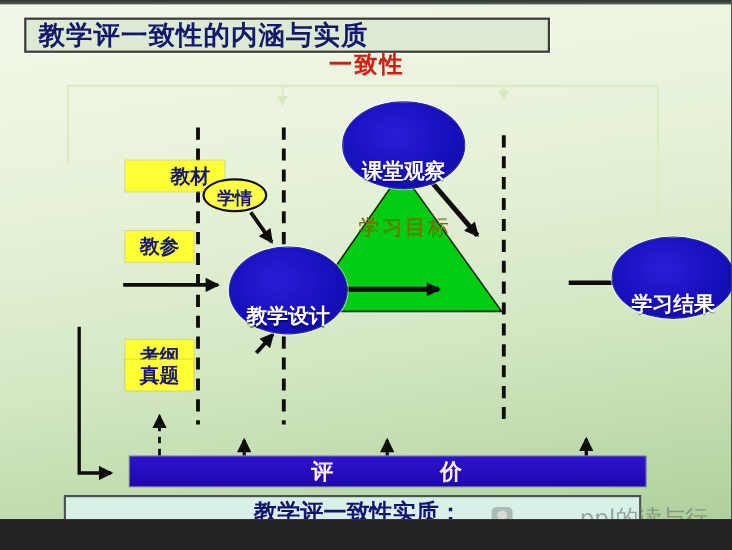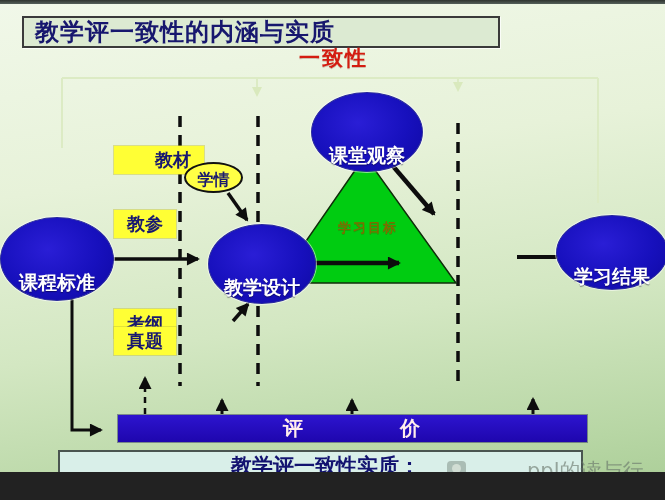--- a/index.html
+++ b/index.html
@@ -28,21 +28,21 @@
   .ybox{
     background:#ffff35;display:flex;align-items:center;justify-content:center;
     color:#181870;font-weight:bold;font-size:18px;white-space:nowrap;
     box-shadow:0 0 0 1px rgba(200,200,60,.5);
   }
   .yellipse{
     background:#ffff45;border:2px solid #111;border-radius:50%;
     display:flex;align-items:center;justify-content:center;
     color:#1b1b6e;font-weight:bold;font-size:16px;white-space:nowrap;box-sizing:border-box;
   }
-  .goal-label{color:#7d6d00;font-weight:bold;font-size:13px;letter-spacing:2px;white-space:nowrap;text-shadow:0 1px 0 rgba(60,90,0,.3);margin-top:25px;}
+  .goal-label{color:#7d6d00;font-weight:normal;font-size:19px;letter-spacing:2px;white-space:nowrap;text-shadow:0 1px 0 rgba(60,90,0,.3);}
   .eval-bar{left:118px;top:415px;width:469px;height:27px;background:linear-gradient(#2d14cf,#1e06ad);box-shadow:0 0 0 1px rgba(10,10,80,.4);}
   .eval-char{position:absolute;top:0;height:27px;line-height:27px;color:#ffecec;font-weight:bold;font-size:20px;}
   .conclusion-box{
     left:58px;top:450px;width:525px;height:39px;background:#d9efe9;
     border:2px solid #4a5550;box-sizing:border-box;display:flex;align-items:center;
     white-space:nowrap;font-weight:bold;font-size:21px;flex-direction:column;
   }
   .conclusion-box .prefix{color:#131370;padding-left:10px;}
   .conclusion-box .highlight{color:#d8210f;}
   .watermark{left:527px;top:457px;color:rgba(105,118,106,.62);font-size:21px;white-space:nowrap;}
@@ -117,23 +117,20 @@
     <span>考纲</span>
   </div>
   <div class="abs ybox" style="left:114px;top:327px;width:62px;height:28px;">
     <span>真题</span>
   </div>
 
   <div class="abs yellipse" style="left:184px;top:162px;width:59px;height:31px;align-items:flex-end;">
     <span>学情</span>
   </div>
 
-  <div class="abs ellipse" style="left:0px;top:217px;width:112px;height:82px;font-size:19px;">
-    <span>课程标准</span>
-  </div>
   <div class="abs ellipse" style="left:208px;top:224px;width:106px;height:78px;font-size:19px;">
     <span>教学设计</span>
   </div>
   <div class="abs ellipse" style="left:311px;top:92px;width:110px;height:78px;font-size:19px;">
     <span>课堂观察</span>
   </div>
   <div class="abs ellipse" style="left:556px;top:215px;width:110px;height:73px;font-size:19px;">
     <span>学习结果</span>
   </div>
 

